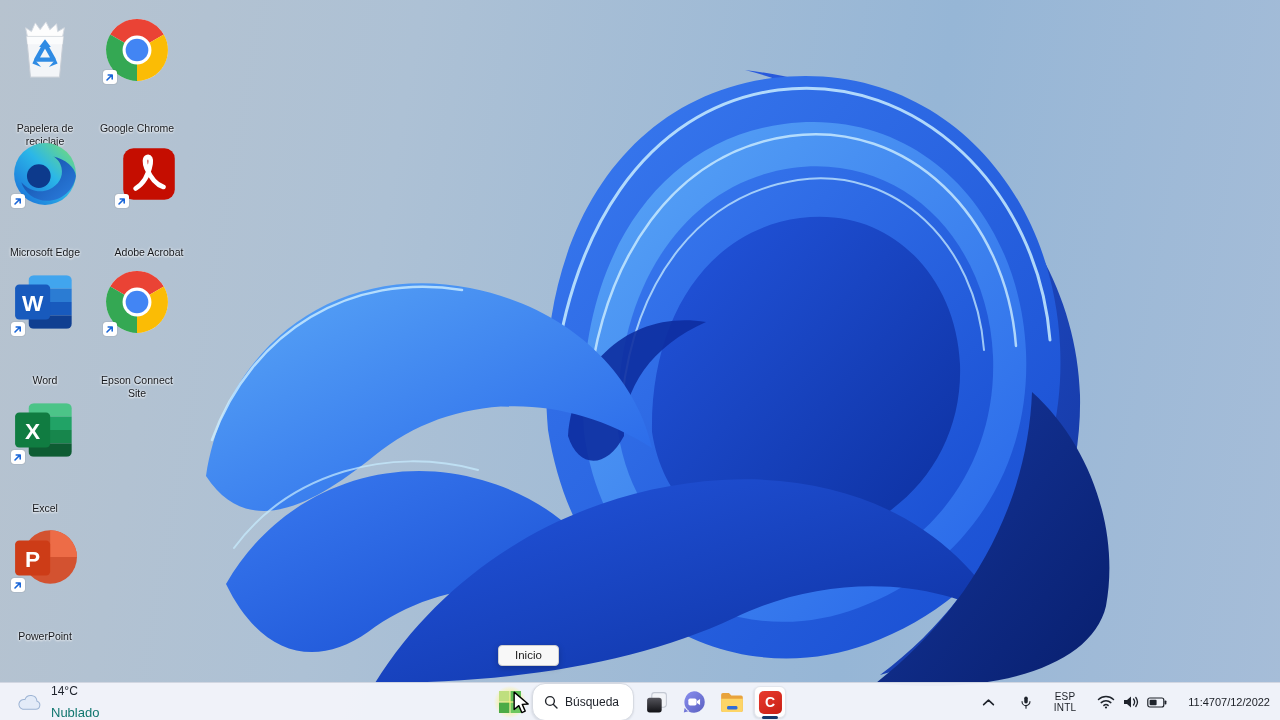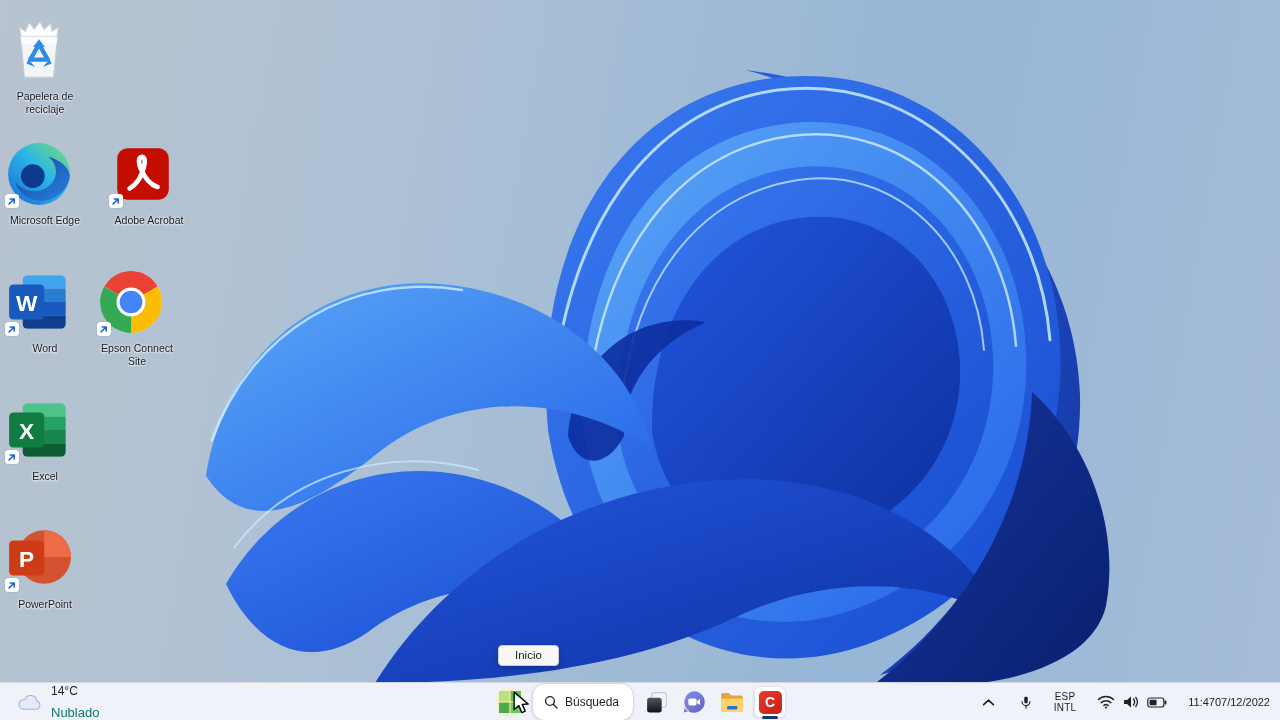--- a/index.html
+++ b/index.html
@@ -3,21 +3,21 @@
 <meta charset="utf-8">
 <style>
   html,body{margin:0;padding:0;background:#222;}
   *{box-sizing:border-box;}
   .screen{position:relative;width:1280px;height:720px;overflow:hidden;
     font-family:"Liberation Sans",sans-serif;
     background:linear-gradient(100deg,#b7c3cf 0%,#adc1d5 30%,#96b6d6 68%,#a6bdd8 100%);}
   .wallpaper{position:absolute;inset:0;z-index:0;}
 
   
-  .icon-cell{position:absolute;width:90px;display:flex;flex-direction:column;z-index:2;cursor:default;}
+  .icon-cell{position:absolute;width:90px;display:flex;flex-direction:column;align-items:center;z-index:2;cursor:default;gap:32px;}
   .icon-box{position:relative;width:78px;height:80px;display:flex;align-items:center;justify-content:center;}
   .icon-label{margin-top:0px;font-size:10.5px;line-height:13px;text-align:center;color:#15181d;max-width:90px;
     text-shadow:0 0 3px rgba(255,255,255,.95),0 1px 2px rgba(255,255,255,.85);}
   .sc-badge{position:absolute;left:5px;bottom:6px;width:14px;height:14px;background:#fff;border-radius:3px;
     box-shadow:0 0 1px rgba(0,0,0,.45);display:flex;align-items:center;justify-content:center;}
 
   
   .taskbar{position:absolute;left:0;right:0;bottom:0;height:38px;z-index:5;
     background:rgba(242,244,250,.97);border-top:1px solid rgba(185,193,207,.55);}
   .weather{position:absolute;left:10px;top:0;height:38px;display:flex;align-items:center;gap:8px;padding:7px 6px;border-radius:6px;}
@@ -97,20 +97,38 @@
         <path d="M13,19 L51,19 L50.3,27 L13.7,27 Z" fill="#ffffff" opacity=".65"></path>
         <path d="M32,27 L41,43 L23,43 Z" fill="none" stroke="#2f8be4" stroke-width="4.5" stroke-linejoin="round"></path>
         <path d="M32,22 l6,8 h-12 z" fill="#2f8be4"></path>
         <path d="M19,47 l9,3.5 l-7,-8 z" fill="#2f8be4"></path>
         <path d="M45,47 l-9,3.5 l7,-8 z" fill="#2f8be4"></path>
       </svg>
     </div>
     <div class="icon-label">Papelera de reciclaje</div>
   </div>
 
+  <div class="icon-cell" style="left:92px;top:10px">
+    <div class="icon-box">
+      <svg width="66" height="66" viewBox="0 0 64 64">
+        <circle cx="32" cy="32" r="30" fill="#fff"></circle>
+        <path d="M32,32 L6,17 A30,30 0 0 1 58,17 Z" fill="#ea4335"></path>
+        <path d="M32,32 L6,17 A30,30 0 0 0 32,62 Z" fill="#34a853"></path>
+        <path d="M32,32 L32,62 A30,30 0 0 0 58,17 Z" fill="#fbbc05"></path>
+        <circle cx="32" cy="32" r="14" fill="#fff"></circle>
+        <circle cx="32" cy="32" r="11" fill="#4285f4"></circle>
+      </svg>
+      <span class="sc-badge">
+        <svg width="10" height="10" viewBox="0 0 10 10">
+            <path d="M2,8 L7,3 M3.2,3 H7.2 V7" stroke="#1a66d8" stroke-width="1.6" fill="none" stroke-linecap="round" stroke-linejoin="round"></path>
+          </svg>
+      </span>
+    </div>
+    <div class="icon-label">Google Chrome</div>
+  </div>
 
   <div class="icon-cell" style="left:0px;top:134px">
     <div class="icon-box">
       <svg width="66" height="66" viewBox="0 0 64 64">
         <defs>
           <linearGradient id="egA" x1="1" y1="0" x2="0" y2="1">
             <stop offset="0" stop-color="#7de16b"></stop>
               <stop offset=".45" stop-color="#2bb7e8"></stop>
               <stop offset="1" stop-color="#1868d8"></stop>
           </linearGradient>

